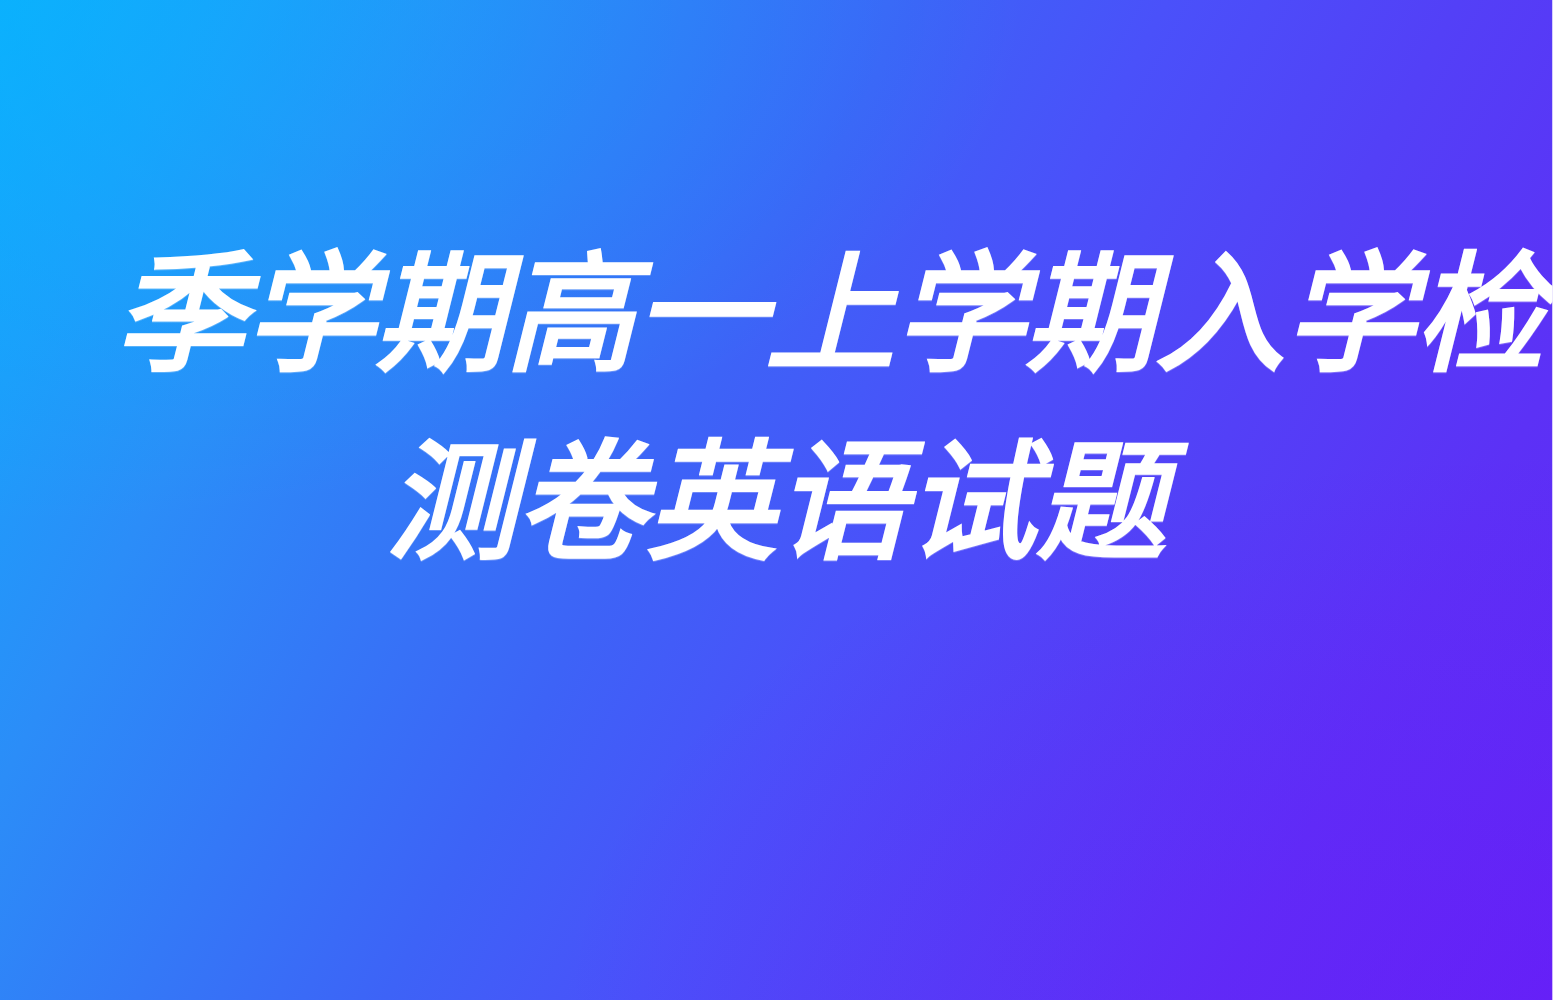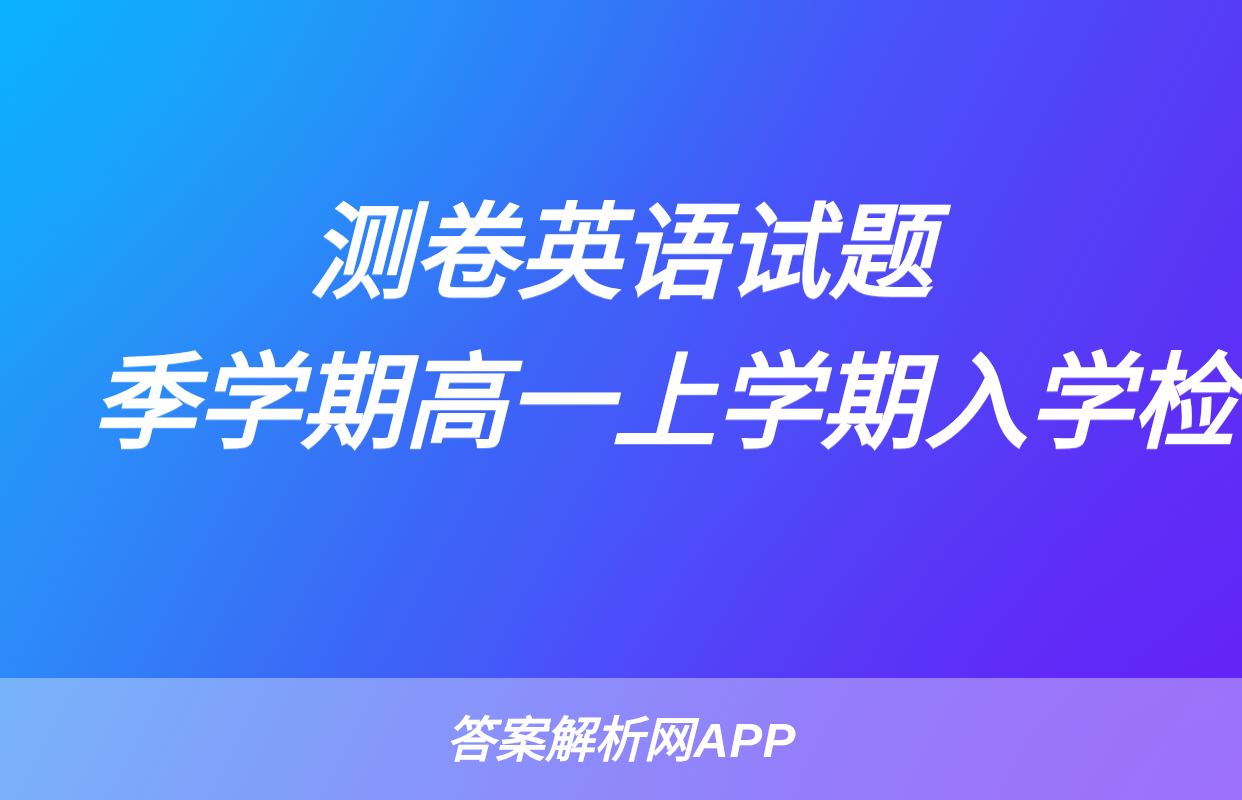--- a/index.html
+++ b/index.html
@@ -99,21 +99,18 @@
 </style>
 </head>
 <body>
 
 <div id="root">
 
   <div class="bg-gradient"></div>
   <div class="bg-sheen"></div>
 
   <div class="title-block">
+    <span class="title-line full">季学期高一上学期入学检</span>
     <span class="title-line">测卷英语试题</span>
-    <span class="title-line full">季学期高一上学期入学检</span>
   </div>
 
-  <div class="footer-band">
-    <span class="footer-brand">答案解析网APP</span>
-  </div>
 
 </div>
 
 </body></html>

